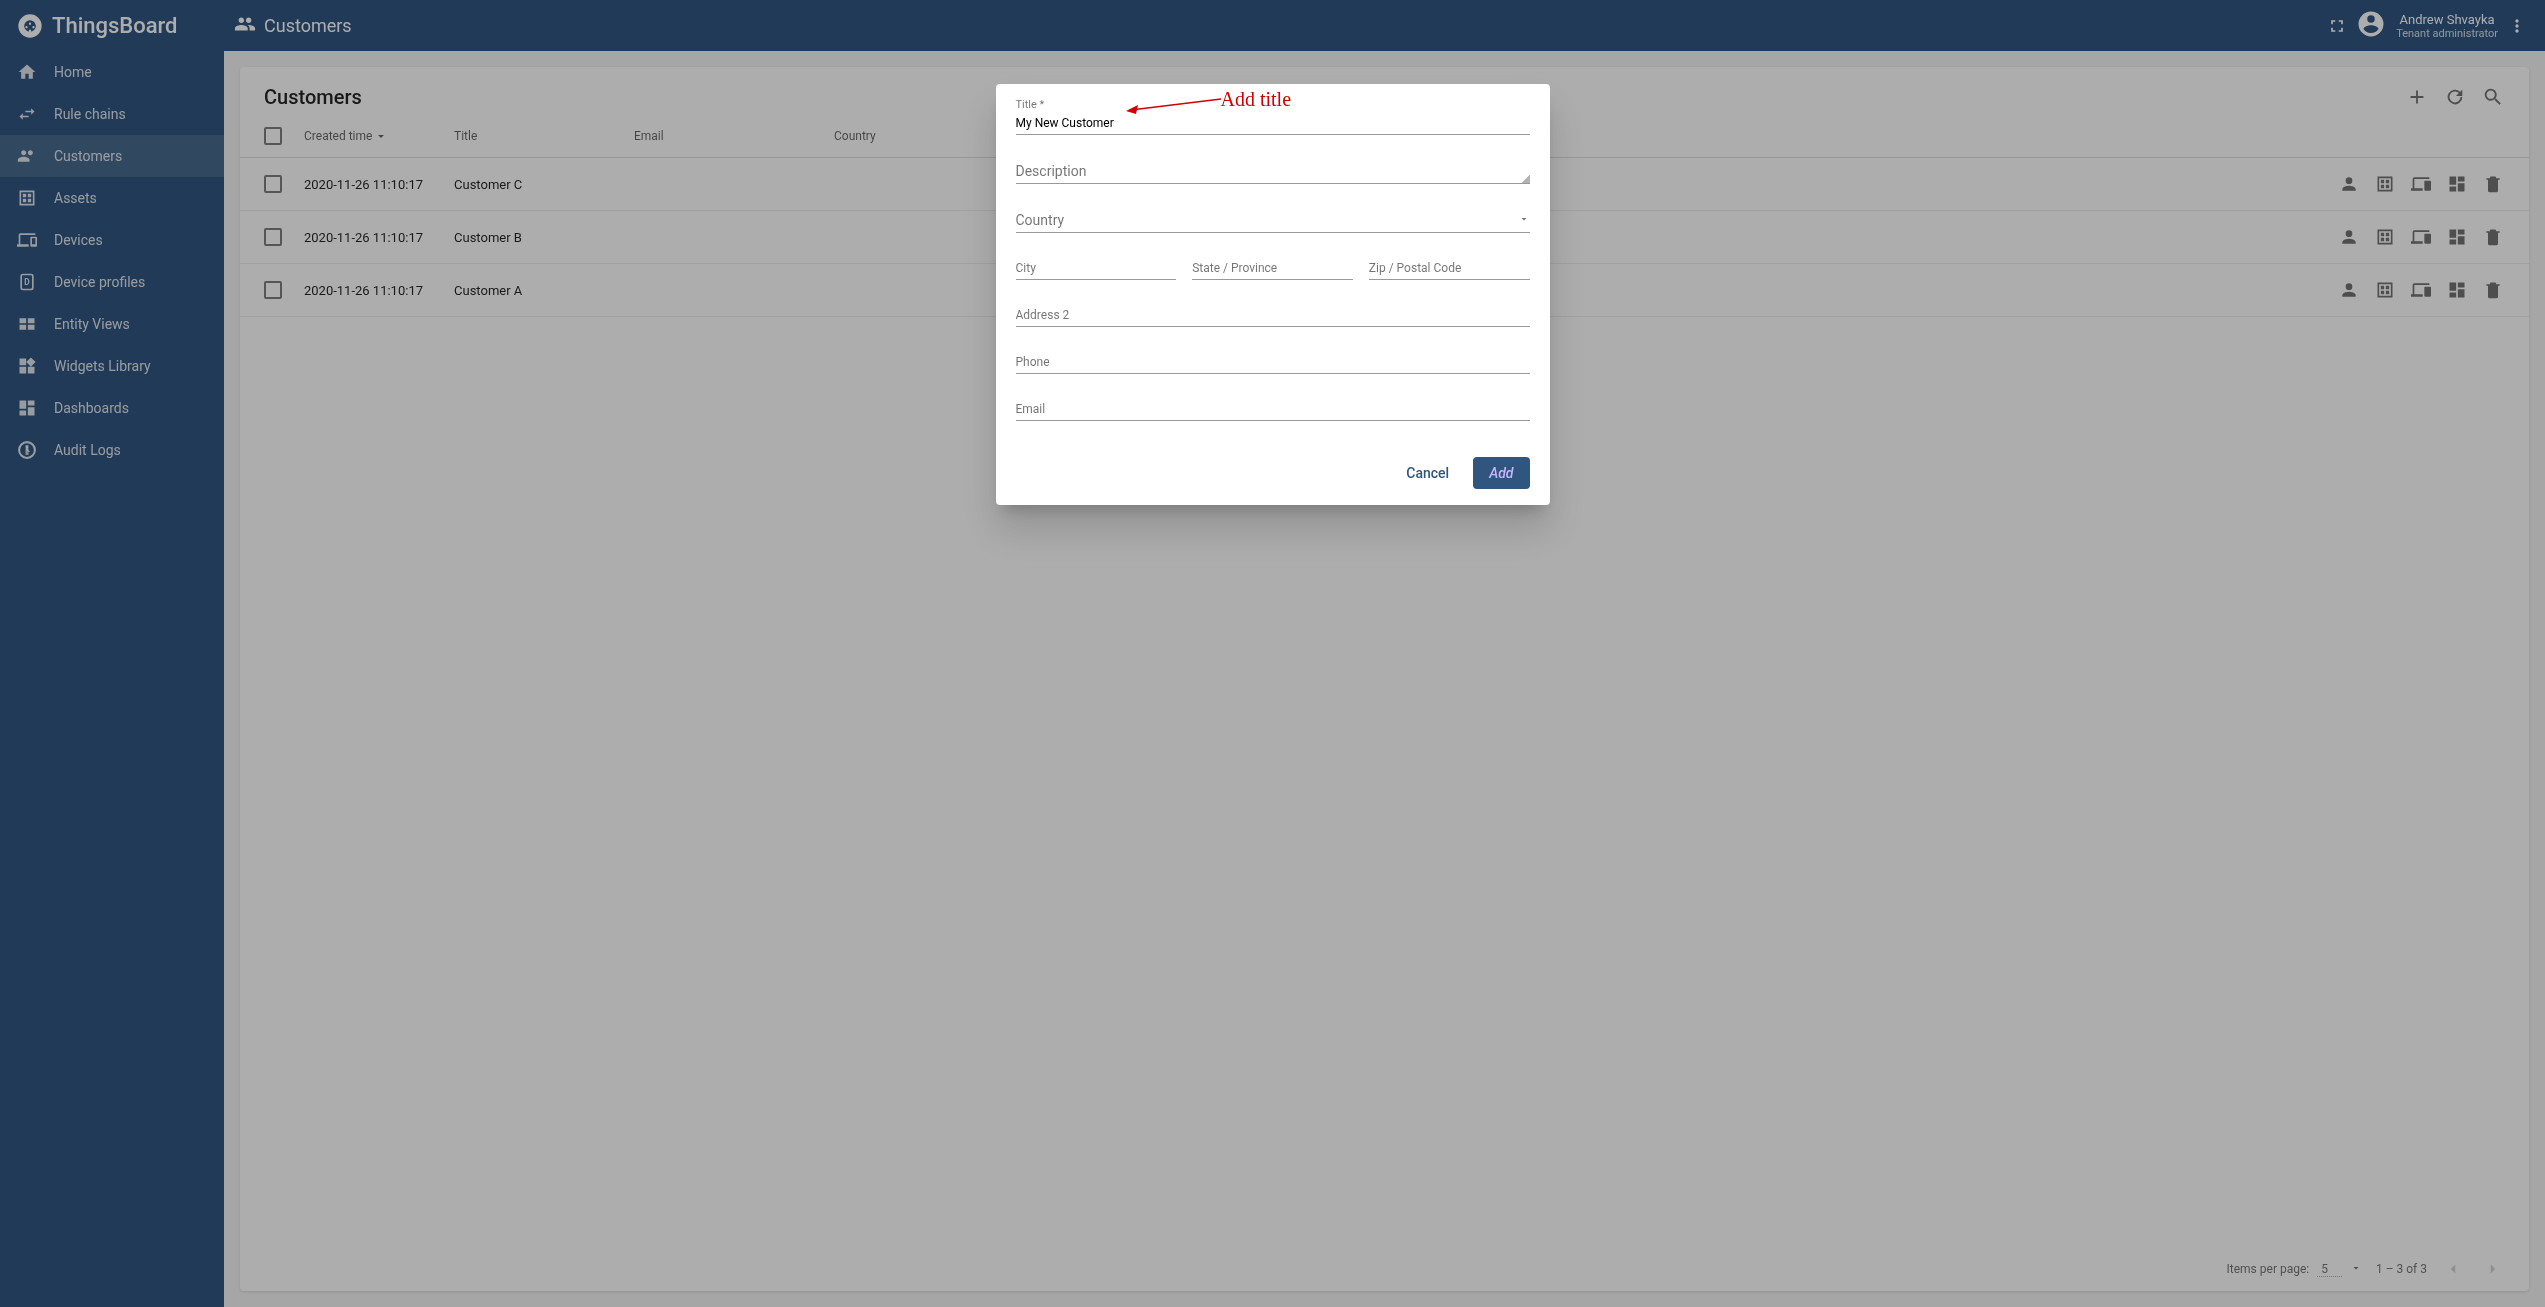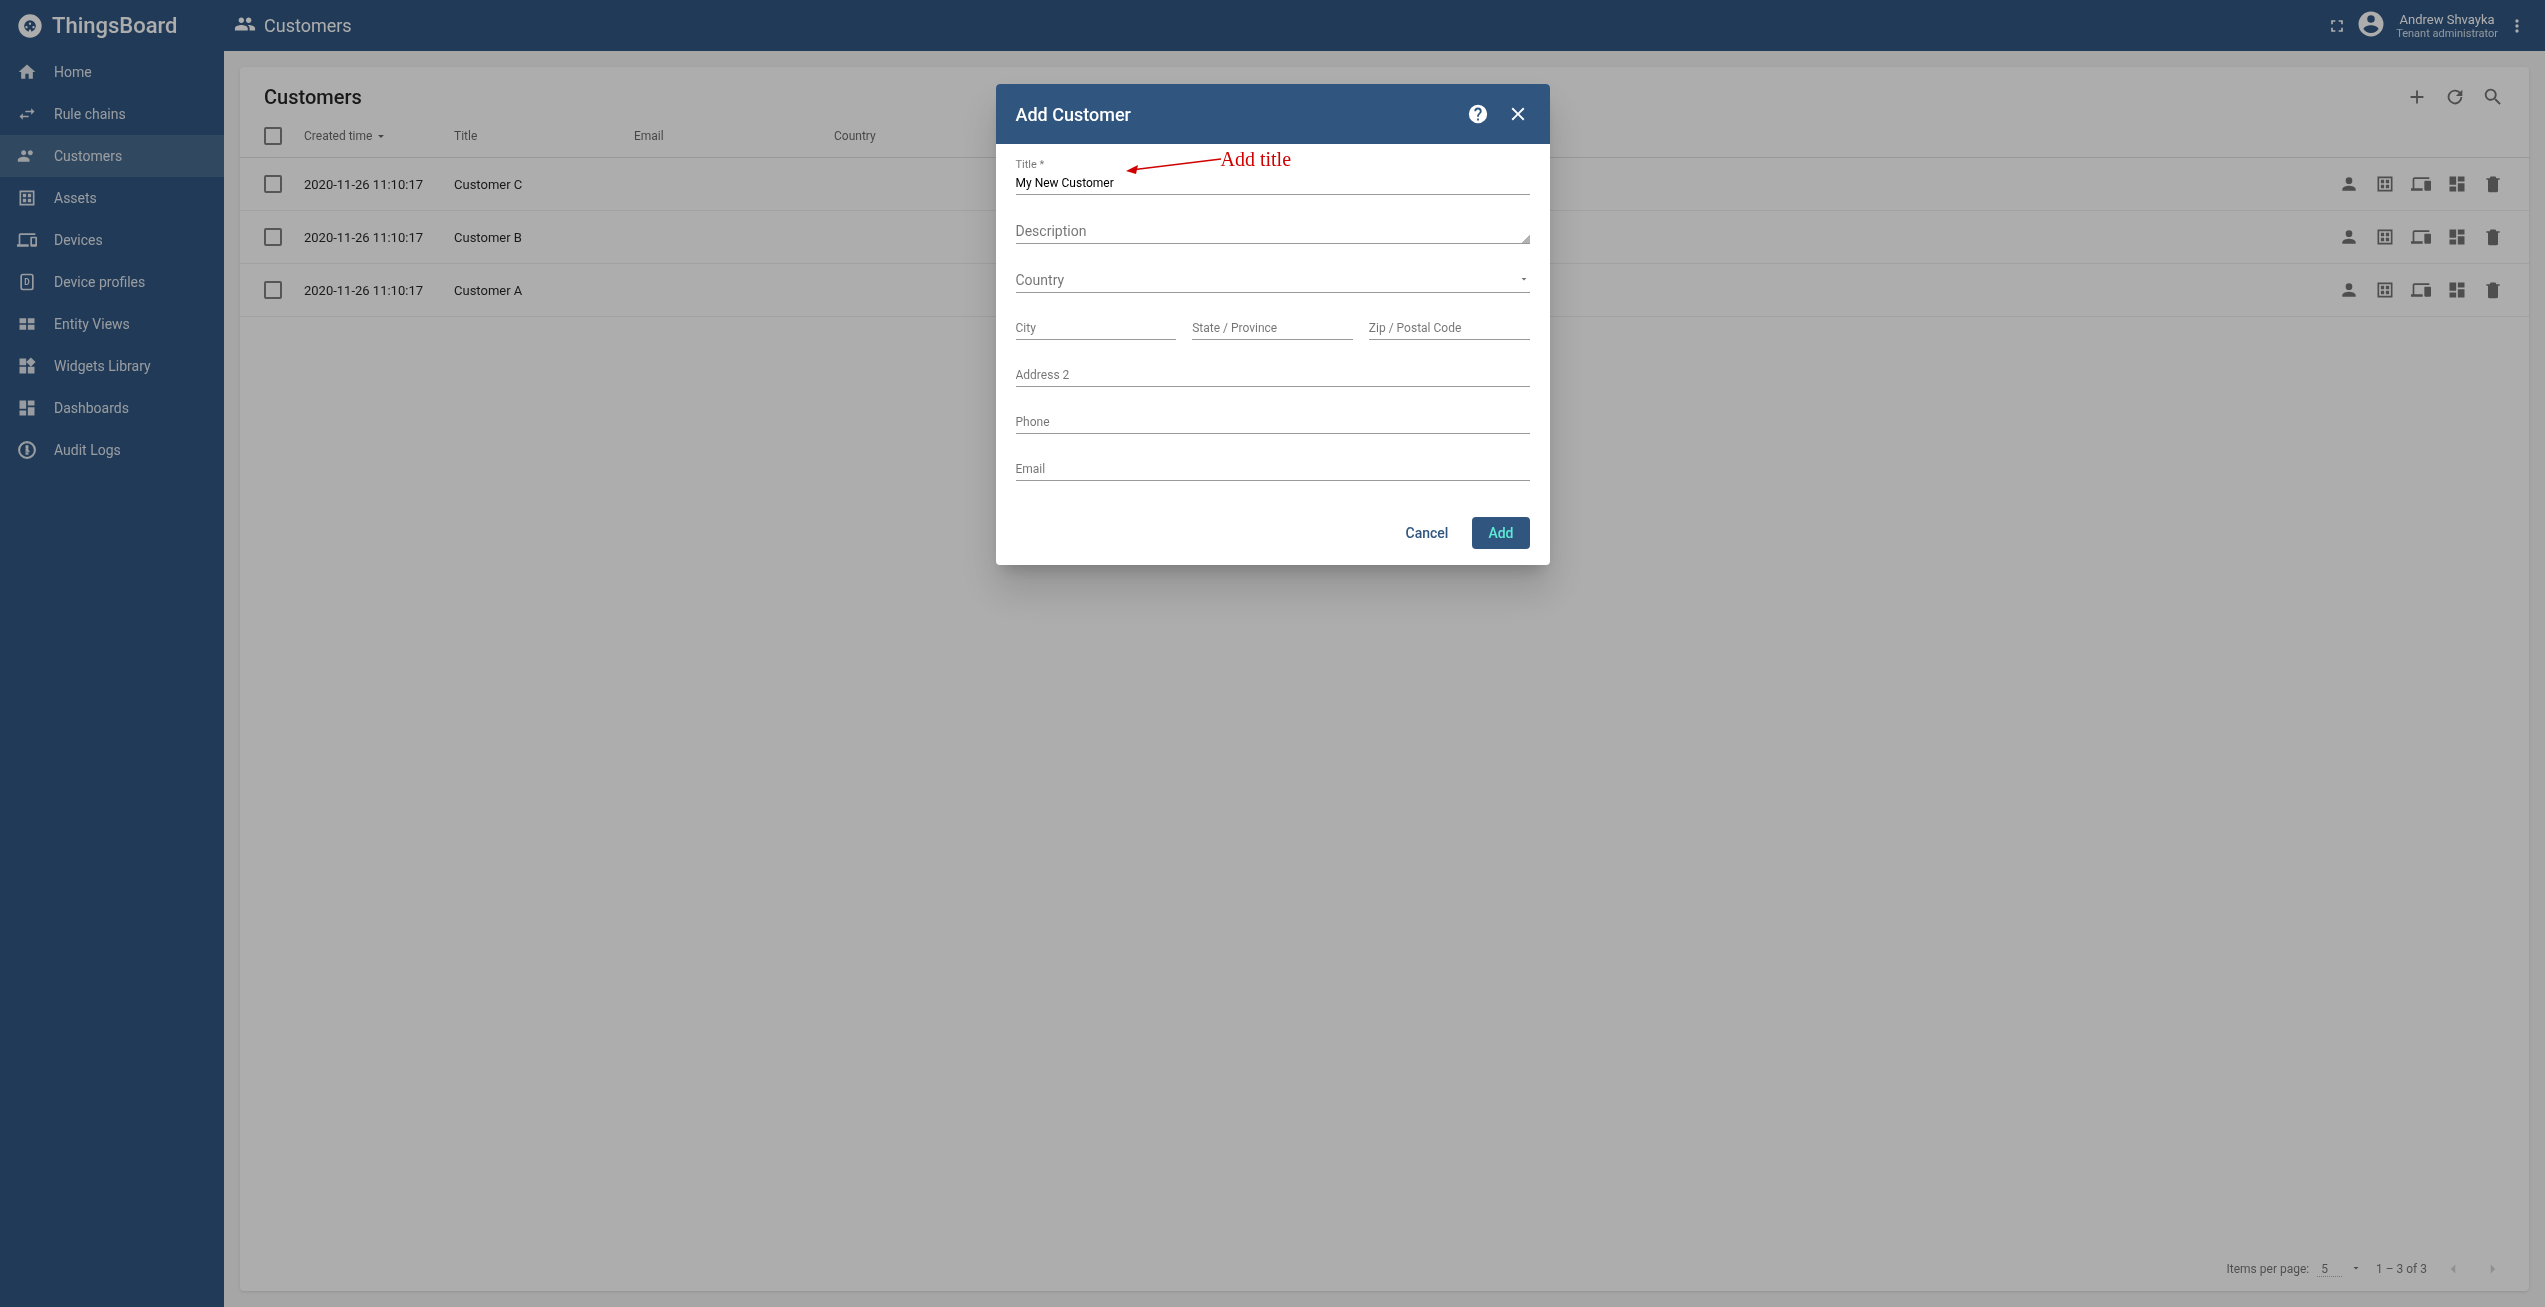--- a/index.html
+++ b/index.html
@@ -53,21 +53,21 @@
     .field-input::placeholder { color: rgba(0,0,0,0.55); }
     .field.has-label .field-input { padding-top: 2px; }
     .field-row { display: flex; gap: 16px; }
     .field-row .field { flex: 1; }
     .select-field { display: flex; align-items: center; justify-content: space-between; border-bottom: 1px solid rgba(0,0,0,0.4); padding: 6px 0 4px; font-size: 14px; color: rgba(0,0,0,0.55); }
     .textarea-field { border-bottom: 1px solid rgba(0,0,0,0.4); padding: 6px 0 4px; min-height: 22px; color: rgba(0,0,0,0.55); font-size: 14px; position: relative; }
     .textarea-field::after { content: ""; position: absolute; right: 0; bottom: 0; width: 8px; height: 8px; background: linear-gradient(135deg, transparent 50%, rgba(0,0,0,0.3) 50%); }
     .modal-footer { padding: 10px 20px 16px; display: flex; justify-content: flex-end; gap: 8px; }
     .btn { padding: 8px 16px; border: none; border-radius: 4px; font-size: 14px; font-weight: 500; cursor: pointer; }
     .btn-text { background: none; color: #305680; }
-    .btn-primary { background: #305680; color: #5eead4; }
+    .btn-primary { background: #305680; color: #c4b5fd; font-style: italic; }
     .annotation { position: absolute; color: #d00000; font-family: "Times New Roman", serif; font-size: 20px; pointer-events: none; }
     .arrow { position: absolute; pointer-events: none; }
     svg { fill: currentColor; }
   </style>
 </head>
 <body>
 
 <div class="app">
   <div class="header">
     <div class="logo">
@@ -371,35 +371,20 @@
               </span>
           </div>
         </div>
       </div>
     </div>
   </div>
 </div>
 
 <div class="modal-overlay">
   <div class="modal">
-    <div class="modal-header">
-      <span class="modal-title">Add Customer</span>
-      <div class="modal-header-actions">
-        <span class="icon-btn">
-            <svg width="22" height="22" viewBox="0 0 24 24" fill="white">
-              <path d="M12 2a10 10 0 100 20 10 10 0 000-20zm1 17h-2v-2h2v2zm2.07-7.75l-.9.92C13.45 12.9 13 13.5 13 15h-2v-.5c0-1.1.45-2.1 1.17-2.83l1.24-1.26c.37-.36.59-.86.59-1.41a2 2 0 00-4 0H8a4 4 0 018 0c0 .88-.36 1.68-.93 2.25z"></path>
-            </svg>
-          </span>
-        <span class="icon-btn">
-            <svg width="22" height="22" viewBox="0 0 24 24" fill="white">
-              <path d="M19 6.41L17.59 5 12 10.59 6.41 5 5 6.41 10.59 12 5 17.59 6.41 19 12 13.41 17.59 19 19 17.59 13.41 12z"></path>
-            </svg>
-          </span>
-      </div>
-    </div>
     <div class="modal-body">
       <div class="field has-label" style="margin-top:12px">
         <div class="field-label">Title *</div>
         <input class="field-input" id="title-in" value="My New Customer" style="">
       </div>
       <div class="field">
         <div class="textarea-field">Description</div>
       </div>
       <div class="field">
         <div class="select-field">

